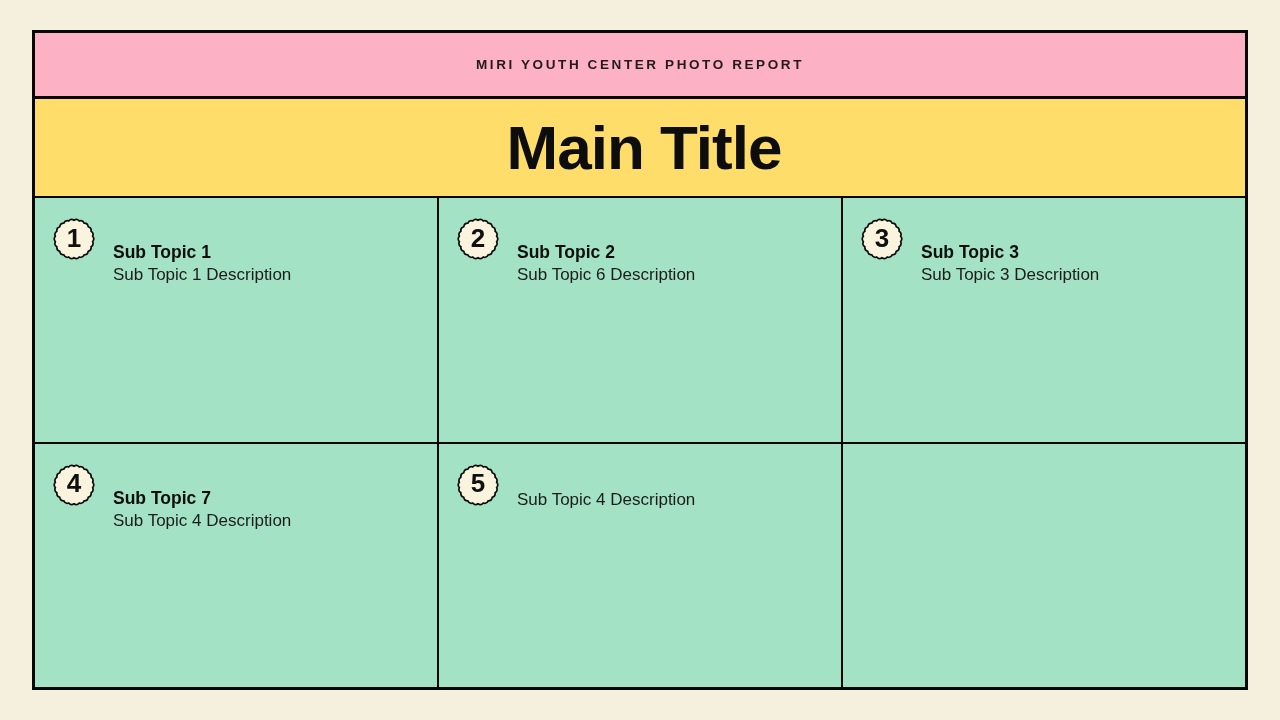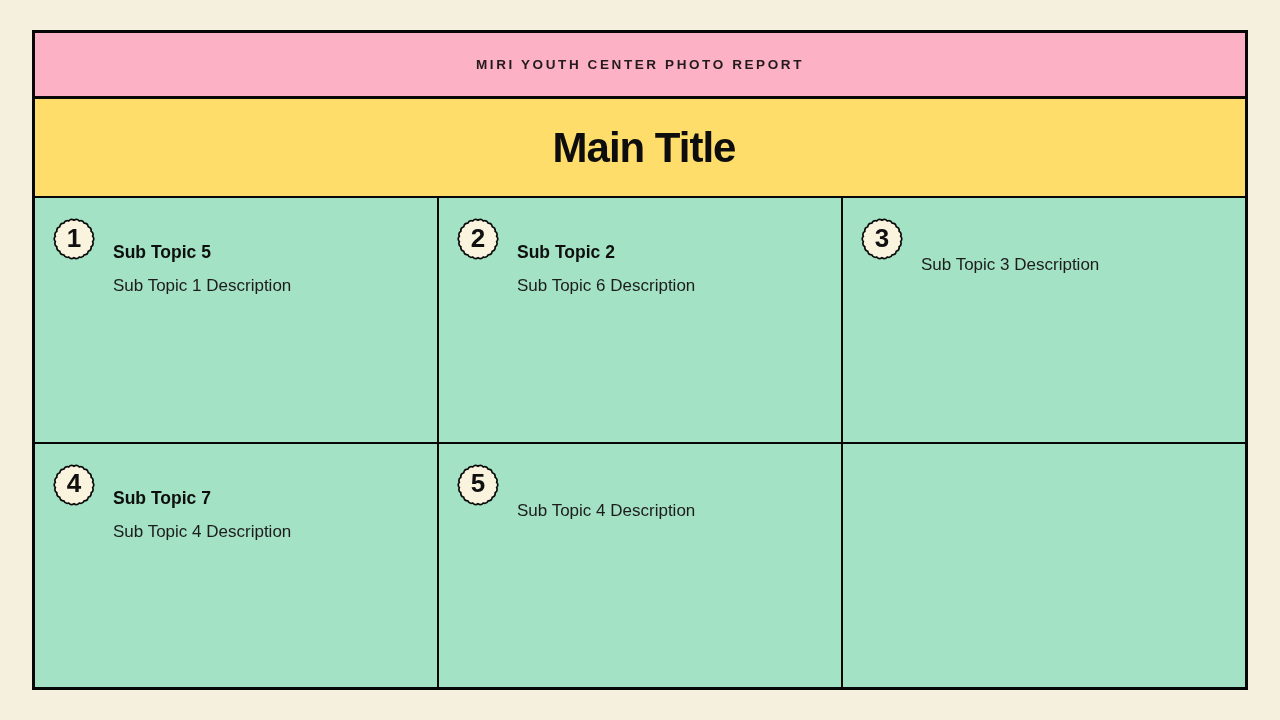--- a/index.html
+++ b/index.html
@@ -47,21 +47,21 @@
   .band-title {
     height: 97px;
     flex: 0 0 97px;
     background: #fedd6b;
     border-bottom: 2px solid #070707;
     display: flex;
     align-items: center;
     justify-content: center;
   }
   .band-title .main-title {
-    font-size: 42px;
+    font-size: 62px;
     font-weight: 800;
     letter-spacing: -1px;
     color: #0d0d0d;
     margin-left: 8px;
   }
   .topic-grid {
     flex: 1 1 auto;
     display: grid;
     grid-template-columns: 1fr 1fr 1fr;
     grid-template-rows: 1fr 1fr;
@@ -100,21 +100,21 @@
   .cell-content {
     padding: 44px 20px 0 78px;
   }
   .cell-title {
     font-size: 17.5px;
     font-weight: 700;
     color: #0e0e0e;
     line-height: 1.2;
   }
   .cell-desc {
-    margin-top: 13px;
+    margin-top: 2px;
     font-size: 17px;
     font-weight: 400;
     color: #1c1c1c;
     line-height: 1.2;
   }
 </style>
 </head>
 <body>
 
 <div class="page">
@@ -131,21 +131,21 @@
     <div class="topic-grid">
 
       <div class="cell">
         <span class="badge">
           <svg viewBox="0 0 48 48" aria-hidden="true">
               <path class="seal" fill="#faf3de" stroke="#0a0a0a" stroke-width="1.8" d="M24.00,3.50 Q27.26,1.33 29.78,4.33 Q33.51,3.17 35.08,6.75 Q39.00,6.69 39.49,10.58 Q43.26,11.62 42.65,15.48 Q45.97,17.55 44.29,21.08 Q46.90,24.00 44.29,26.92 Q45.97,30.45 42.65,32.52 Q43.26,36.38 39.49,37.42 Q39.00,41.31 35.08,41.25 Q33.51,44.83 29.78,43.67 Q27.26,46.67 24.00,44.50 Q20.74,46.67 18.22,43.67 Q14.49,44.83 12.92,41.25 Q9.00,41.31 8.51,37.42 Q4.74,36.38 5.35,32.52 Q2.03,30.45 3.71,26.92 Q1.10,24.00 3.71,21.08 Q2.03,17.55 5.35,15.48 Q4.74,11.62 8.51,10.58 Q9.00,6.69 12.92,6.75 Q14.49,3.17 18.22,4.33 Q20.74,1.33 24.00,3.50 Z"></path>
             </svg>
           <span class="badge-number">1</span>
         </span>
         <div class="cell-content">
-          <div class="cell-title">Sub Topic 5</div>
+          <div class="cell-title">Sub Topic 1</div>
           <div class="cell-desc">Sub Topic 1 Description</div>
         </div>
       </div>
 
       <div class="cell">
         <span class="badge">
           <svg viewBox="0 0 48 48" aria-hidden="true">
               <path class="seal" fill="#faf3de" stroke="#0a0a0a" stroke-width="1.8" d="M24.00,3.50 Q27.26,1.33 29.78,4.33 Q33.51,3.17 35.08,6.75 Q39.00,6.69 39.49,10.58 Q43.26,11.62 42.65,15.48 Q45.97,17.55 44.29,21.08 Q46.90,24.00 44.29,26.92 Q45.97,30.45 42.65,32.52 Q43.26,36.38 39.49,37.42 Q39.00,41.31 35.08,41.25 Q33.51,44.83 29.78,43.67 Q27.26,46.67 24.00,44.50 Q20.74,46.67 18.22,43.67 Q14.49,44.83 12.92,41.25 Q9.00,41.31 8.51,37.42 Q4.74,36.38 5.35,32.52 Q2.03,30.45 3.71,26.92 Q1.10,24.00 3.71,21.08 Q2.03,17.55 5.35,15.48 Q4.74,11.62 8.51,10.58 Q9.00,6.69 12.92,6.75 Q14.49,3.17 18.22,4.33 Q20.74,1.33 24.00,3.50 Z"></path>
             </svg>
           <span class="badge-number">2</span>
@@ -157,20 +157,21 @@
       </div>
 
       <div class="cell">
         <span class="badge">
           <svg viewBox="0 0 48 48" aria-hidden="true">
               <path class="seal" fill="#faf3de" stroke="#0a0a0a" stroke-width="1.8" d="M24.00,3.50 Q27.26,1.33 29.78,4.33 Q33.51,3.17 35.08,6.75 Q39.00,6.69 39.49,10.58 Q43.26,11.62 42.65,15.48 Q45.97,17.55 44.29,21.08 Q46.90,24.00 44.29,26.92 Q45.97,30.45 42.65,32.52 Q43.26,36.38 39.49,37.42 Q39.00,41.31 35.08,41.25 Q33.51,44.83 29.78,43.67 Q27.26,46.67 24.00,44.50 Q20.74,46.67 18.22,43.67 Q14.49,44.83 12.92,41.25 Q9.00,41.31 8.51,37.42 Q4.74,36.38 5.35,32.52 Q2.03,30.45 3.71,26.92 Q1.10,24.00 3.71,21.08 Q2.03,17.55 5.35,15.48 Q4.74,11.62 8.51,10.58 Q9.00,6.69 12.92,6.75 Q14.49,3.17 18.22,4.33 Q20.74,1.33 24.00,3.50 Z"></path>
             </svg>
           <span class="badge-number">3</span>
         </span>
         <div class="cell-content">
+          <div class="cell-title">Sub Topic 3</div>
           <div class="cell-desc">Sub Topic 3 Description</div>
         </div>
       </div>
 
       <div class="cell">
         <span class="badge">
           <svg viewBox="0 0 48 48" aria-hidden="true">
               <path class="seal" fill="#faf3de" stroke="#0a0a0a" stroke-width="1.8" d="M24.00,3.50 Q27.26,1.33 29.78,4.33 Q33.51,3.17 35.08,6.75 Q39.00,6.69 39.49,10.58 Q43.26,11.62 42.65,15.48 Q45.97,17.55 44.29,21.08 Q46.90,24.00 44.29,26.92 Q45.97,30.45 42.65,32.52 Q43.26,36.38 39.49,37.42 Q39.00,41.31 35.08,41.25 Q33.51,44.83 29.78,43.67 Q27.26,46.67 24.00,44.50 Q20.74,46.67 18.22,43.67 Q14.49,44.83 12.92,41.25 Q9.00,41.31 8.51,37.42 Q4.74,36.38 5.35,32.52 Q2.03,30.45 3.71,26.92 Q1.10,24.00 3.71,21.08 Q2.03,17.55 5.35,15.48 Q4.74,11.62 8.51,10.58 Q9.00,6.69 12.92,6.75 Q14.49,3.17 18.22,4.33 Q20.74,1.33 24.00,3.50 Z"></path>
             </svg>
           <span class="badge-number">4</span>

